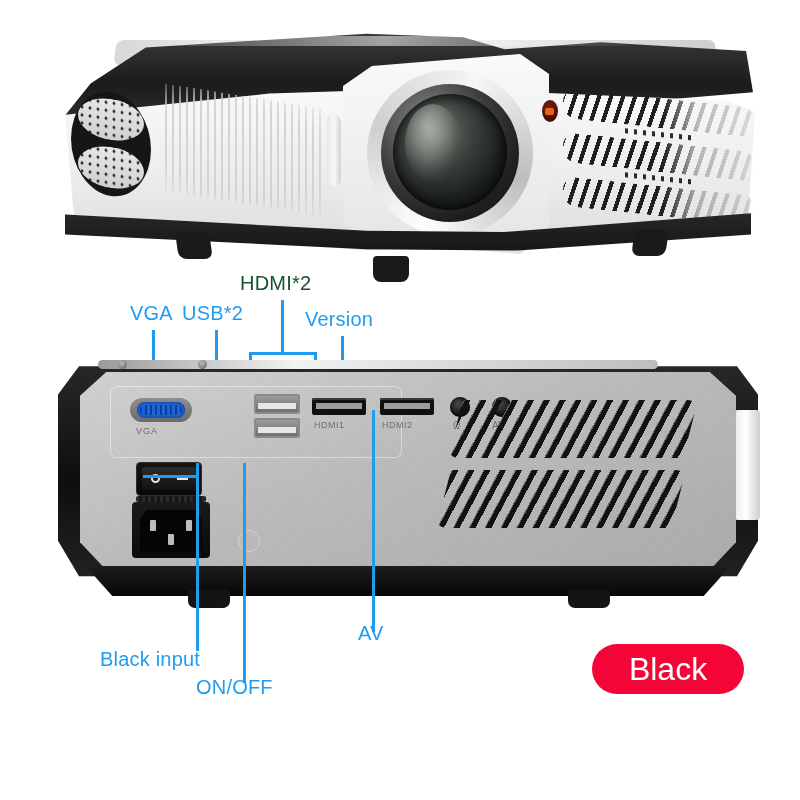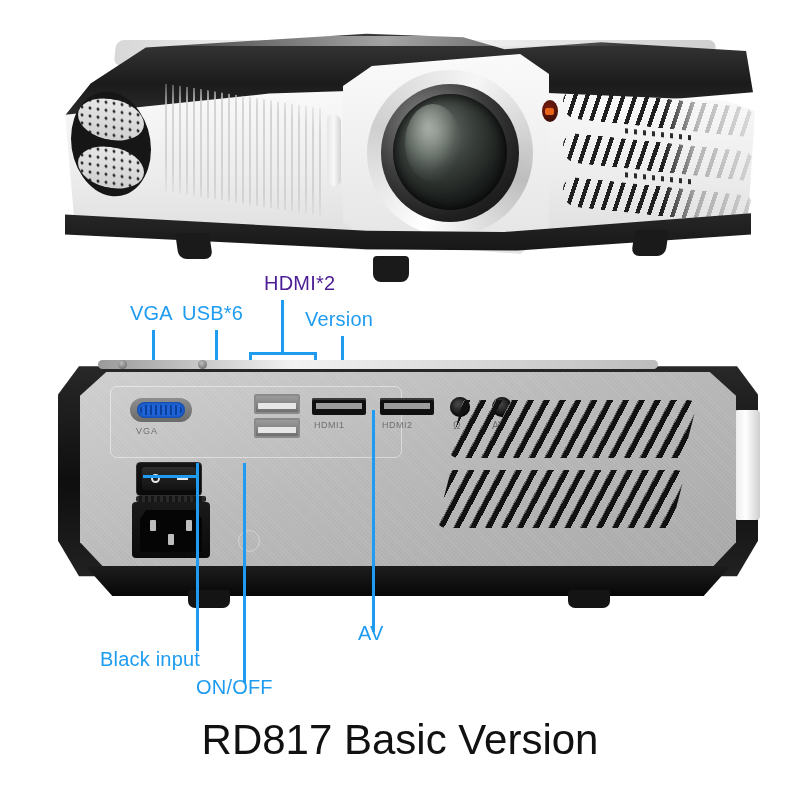--- a/index.html
+++ b/index.html
@@ -3,21 +3,21 @@
 <meta charset="utf-8">
 <style>
   html,body{margin:0;padding:0;background:#fff;}
   body{width:800px;height:800px;position:relative;overflow:hidden;
        font-family:"Liberation Sans","DejaVu Sans",sans-serif;}
   .stage{position:absolute;inset:0;}
   .abs{position:absolute;}
 
   
   .ann{position:absolute;white-space:nowrap;font-size:20px;color:#1f9cf0;letter-spacing:.2px;}
-  .ann.red{color:#4c1d95;margin-left:24px;}
+  .ann.red{color:#14532d;}
   .leader{position:absolute;background:#1f9cf0;}
   .leader.v{width:3px;}
   .leader.h{height:3px;}
 
   
   #front{left:55px;top:18px;width:700px;height:265px;}
 
   .fr-shadowtop{position:absolute;left:60px;top:22px;width:600px;height:26px;
       background:linear-gradient(90deg,#d8d8d8,#f3f3f3 40%,#cfcfcf);
       border-radius:8px;transform:skewX(-6deg);}
@@ -219,21 +219,21 @@
       </div>
 
     <div class="fr-bottom"></div>
     <div class="fr-foot l"></div>
     <div class="fr-foot c"></div>
     <div class="fr-foot r"></div>
   </div>
 
   <div class="ann red" style="left:240px;top:272px;">HDMI*2</div>
   <div class="ann" style="left:130px;top:302px;">VGA</div>
-  <div class="ann" style="left:182px;top:302px;">USB*6</div>
+  <div class="ann" style="left:182px;top:302px;">USB*2</div>
   <div class="ann" style="left:305px;top:308px;">Version</div>
 
   <div class="leader v" style="left:152px;top:330px;height:72px;"></div>
   <div class="leader v" style="left:215px;top:330px;height:70px;"></div>
   <div class="leader v" style="left:281px;top:300px;height:54px;"></div>
   <div class="leader h" style="left:249px;top:352px;width:68px;"></div>
   <div class="leader v" style="left:249px;top:352px;height:50px;"></div>
   <div class="leader v" style="left:314px;top:352px;height:50px;"></div>
   <div class="leader v" style="left:341px;top:336px;height:66px;"></div>
 
@@ -297,15 +297,17 @@
   <div class="leader v" style="left:196px;top:463px;height:188px;"></div>
   <div class="leader h" style="left:143px;top:475px;width:56px;"></div>
   <div class="leader v" style="left:196px;top:475px;height:0px;"></div>
   <div class="leader v" style="left:243px;top:463px;height:220px;"></div>
   <div class="leader v" style="left:372px;top:410px;height:222px;"></div>
 
   <div class="ann" style="left:100px;top:648px;">Black input</div>
   <div class="ann" style="left:196px;top:676px;">ON/OFF</div>
   <div class="ann" style="left:358px;top:622px;">AV</div>
 
-  <div id="title">RD817 Basic Version</div>
+  <div id="badge">
+    <span>Black</span>
+  </div>
 
 </div>
 
 </body></html>

